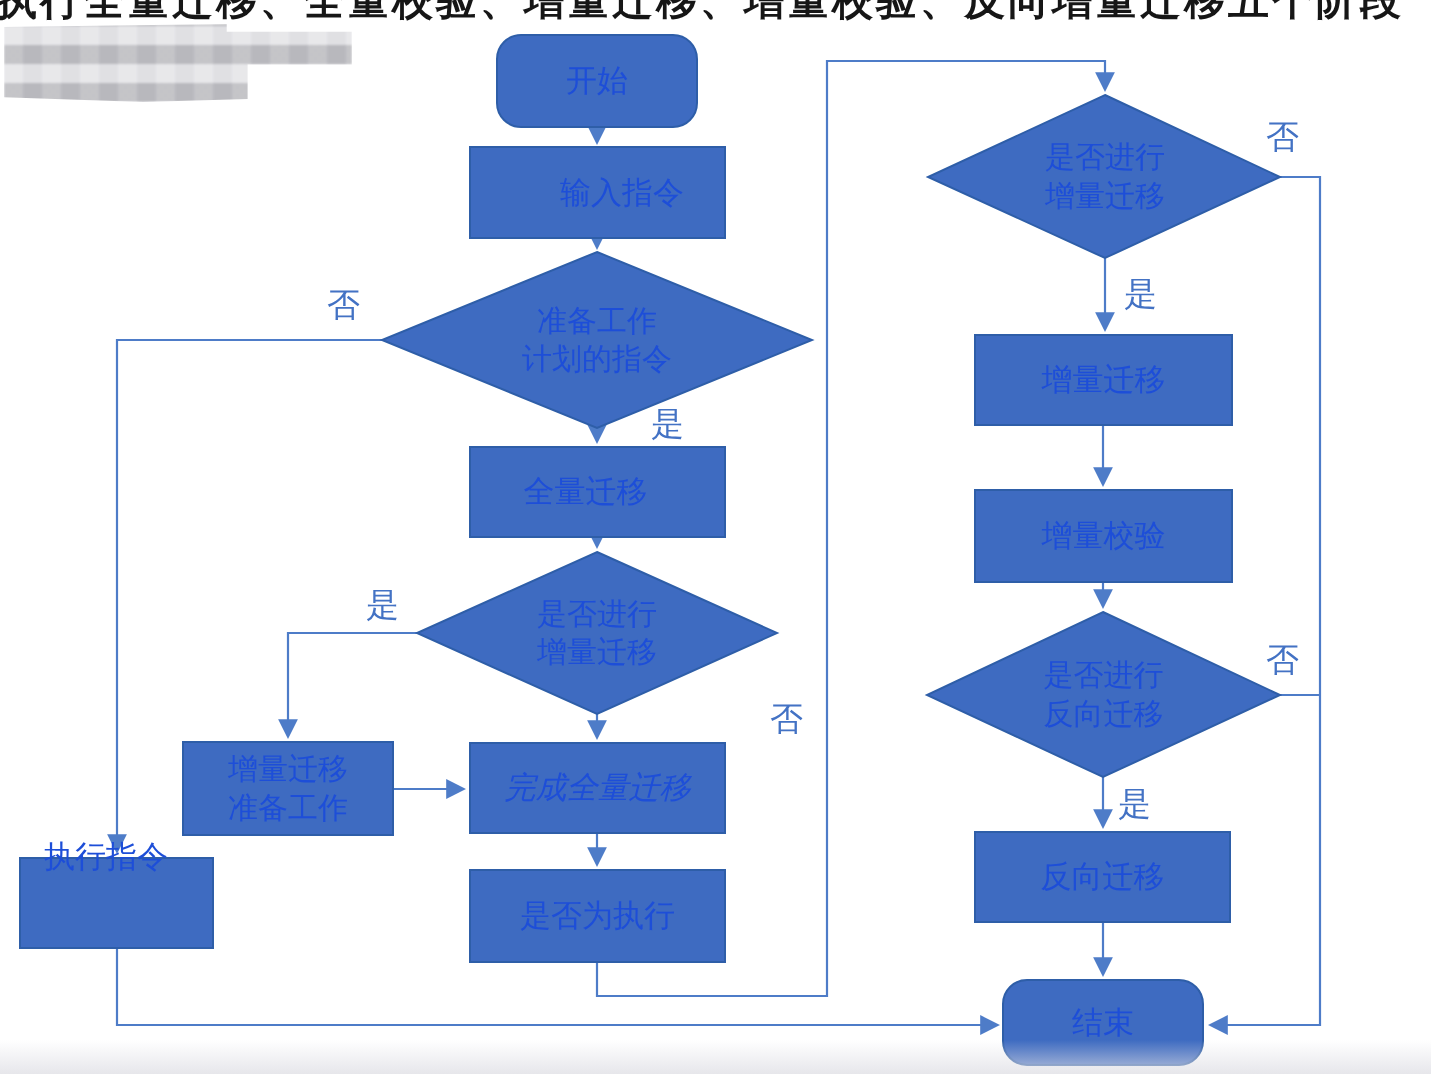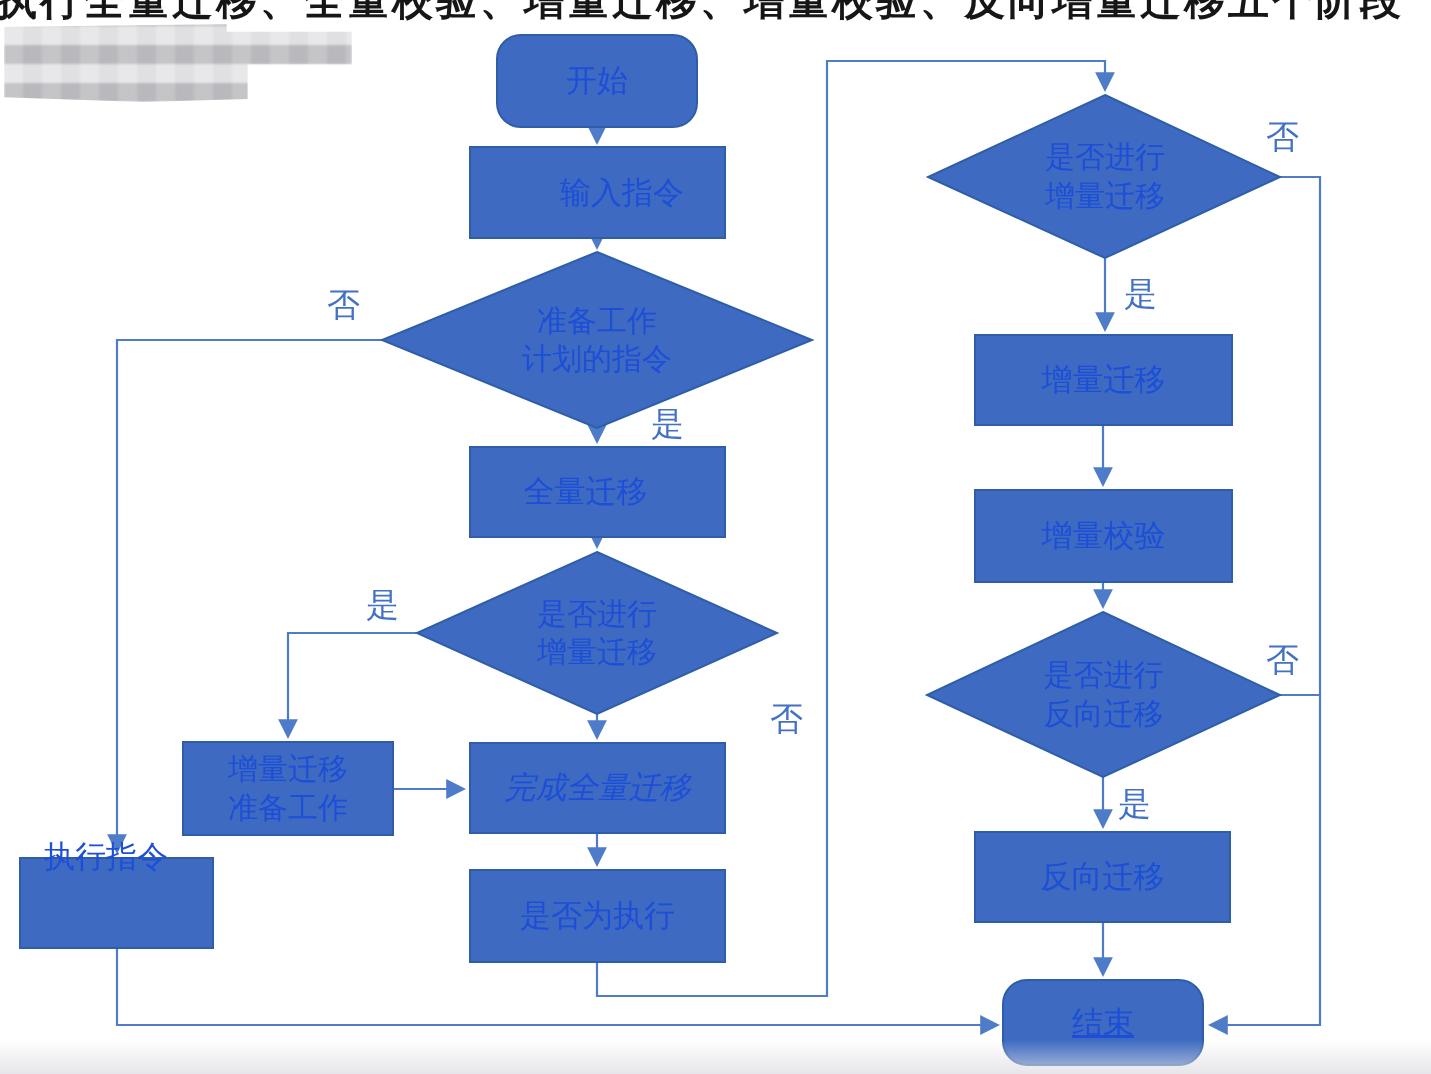--- a/index.html
+++ b/index.html
@@ -111,21 +111,21 @@
   <div class="lbl s32" style="left:470px;top:743px;width:255px;height:90px;font-style:italic;">完成全量迁移</div>
   <div class="lbl s32" style="left:470px;top:870px;width:255px;height:92px;">是否为执行</div>
   <div class="lbl s32" style="left:20px;top:812px;width:172px;height:90px;">执行指令</div>
   <div class="lbl s30" style="left:948px;top:95px;width:314px;height:163px;">是否进行
 增量迁移</div>
   <div class="lbl s32" style="left:975px;top:335px;width:257px;height:90px;">增量迁移</div>
   <div class="lbl s32" style="left:975px;top:490px;width:257px;height:92px;">增量校验</div>
   <div class="lbl s30" style="left:947px;top:612px;width:313px;height:165px;">是否进行
 反向迁移</div>
   <div class="lbl s32" style="left:975px;top:832px;width:255px;height:90px;">反向迁移</div>
-  <div class="lbl s32" style="left:1003px;top:980px;width:200px;height:85px;text-decoration:underline;">结束</div>
+  <div class="lbl s32" style="left:1003px;top:980px;width:200px;height:85px;">结束</div>
 
   <div class="branch" style="left:327px;top:283px;">否</div>
   <div class="branch" style="left:651px;top:402px;">是</div>
   <div class="branch" style="left:366px;top:583px;">是</div>
   <div class="branch" style="left:770px;top:697px;">否</div>
   <div class="branch" style="left:1266px;top:115px;">否</div>
   <div class="branch" style="left:1124px;top:272px;">是</div>
   <div class="branch" style="left:1266px;top:638px;">否</div>
   <div class="branch" style="left:1118px;top:782px;">是</div>
 

